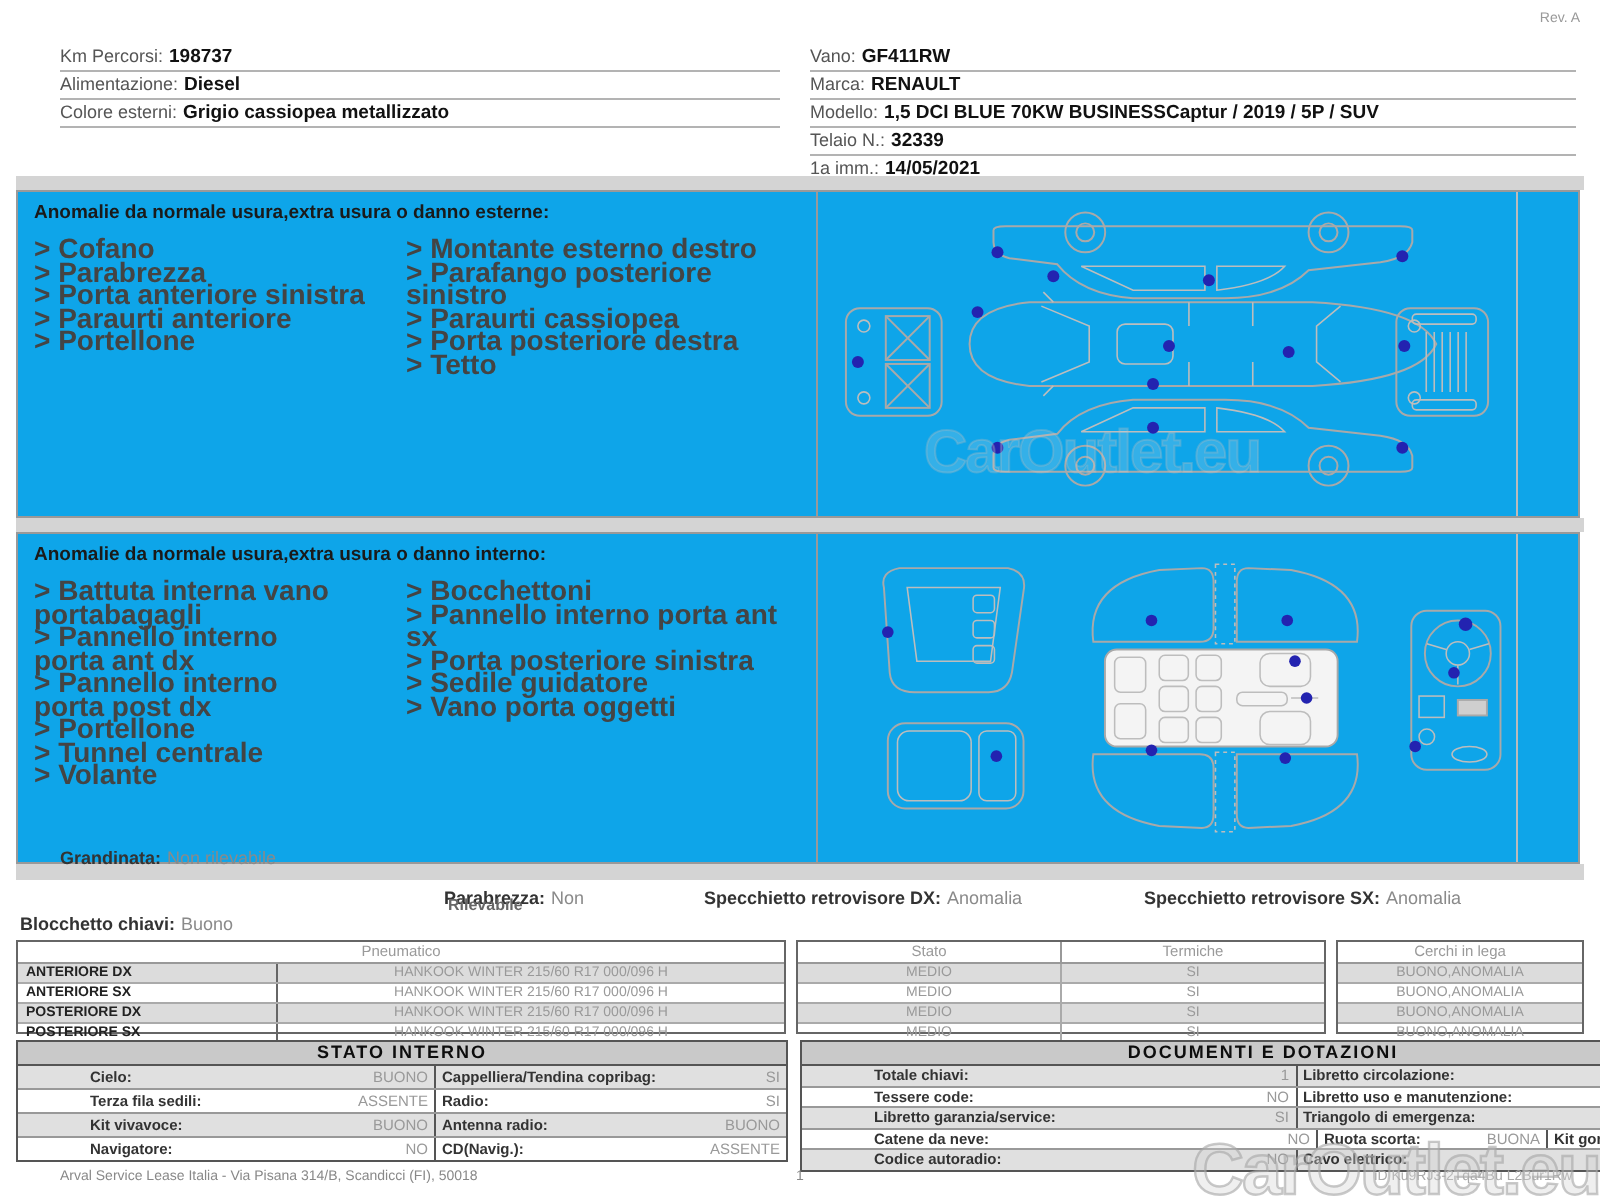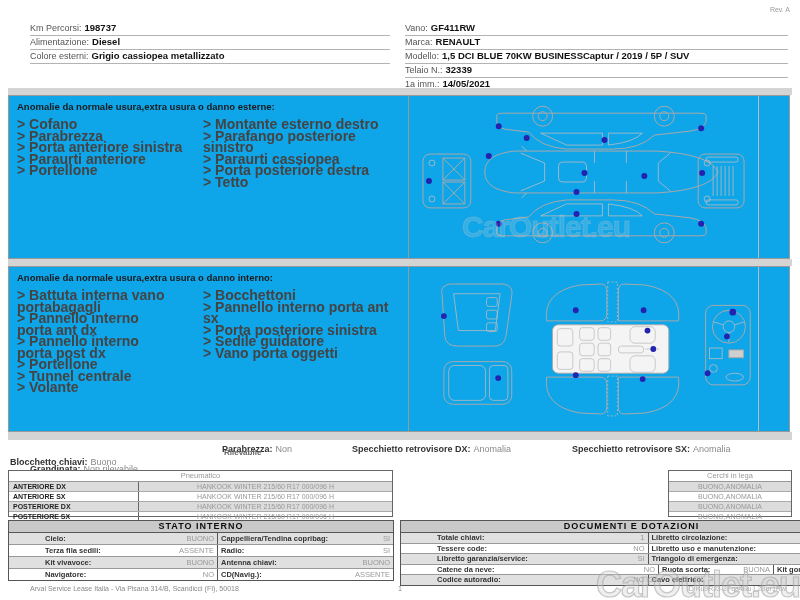--- a/index.html
+++ b/index.html
@@ -295,21 +295,21 @@
           <circle class="dot" cx="328" cy="70" r="3"></circle>
           <circle class="dot" cx="308" cy="108" r="3"></circle>
         </g>
       </svg>
     </div>
     <div class="panel-strip"></div>
   </section>
 
   <div class="bar bar3"></div>
 
-  <div class="status-item" style="left:30px;top:464px;">
+  <div class="status-item" style="left:30px;top:424px;">
     <span class="lab">Grandinata:</span><span class="val">Non rilevabile</span>
   </div>
   <div class="status-item" style="left:222px;top:444px;">
     <span class="overlapwrap"><span class="lab">Parabrezza:</span><span class="overlap">Rilevabile</span></span><span class="val">Non</span>
   </div>
   <div class="status-item" style="left:352px;top:444px;">
     <span class="lab">Specchietto retrovisore DX:</span><span class="val">Anomalia</span>
   </div>
   <div class="status-item" style="left:572px;top:444px;">
     <span class="lab">Specchietto retrovisore SX:</span><span class="val">Anomalia</span>
@@ -333,20 +333,42 @@
         </div>
       <div class="trw shade">
           <span class="tpos">POSTERIORE DX</span>
           <span class="tval">HANKOOK WINTER 215/60 R17 000/096 H</span>
         </div>
       <div class="trw">
           <span class="tpos">POSTERIORE SX</span>
           <span class="tval">HANKOOK WINTER 215/60 R17 000/096 H</span>
         </div>
     </div>
+    <div class="tbox" style="left:390px;width:265px;height:47px;">
+      <div class="thead">
+          <span class="h">Stato</span>
+          <span class="h">Termiche</span>
+        </div>
+      <div class="trw shade">
+          <span class="tval">MEDIO</span>
+          <span class="tval">SI</span>
+        </div>
+      <div class="trw">
+          <span class="tval">MEDIO</span>
+          <span class="tval">SI</span>
+        </div>
+      <div class="trw shade">
+          <span class="tval">MEDIO</span>
+          <span class="tval">SI</span>
+        </div>
+      <div class="trw">
+          <span class="tval">MEDIO</span>
+          <span class="tval">SI</span>
+        </div>
+    </div>
     <div class="tbox" style="left:660px;width:124px;height:47px;">
       <div class="thead">
           <span class="h">Cerchi in lega</span>
         </div>
       <div class="trw shade">
           <span class="tval">BUONO,ANOMALIA</span>
         </div>
       <div class="trw">
           <span class="tval">BUONO,ANOMALIA</span>
         </div>
@@ -380,21 +402,21 @@
           <span class="l">Radio:</span>
           <span class="v">SI</span>
         </span>
     </div>
     <div class="brow shade">
       <span class="bcell">
           <span class="l">Kit vivavoce:</span>
           <span class="v">BUONO</span>
         </span>
       <span class="bcell">
-          <span class="l">Antenna chiavi:</span>
+          <span class="l">Antenna radio:</span>
           <span class="v">BUONO</span>
         </span>
     </div>
     <div class="brow">
       <span class="bcell">
           <span class="l">Navigatore:</span>
           <span class="v">NO</span>
         </span>
       <span class="bcell">
           <span class="l">CD(Navig.):</span>

